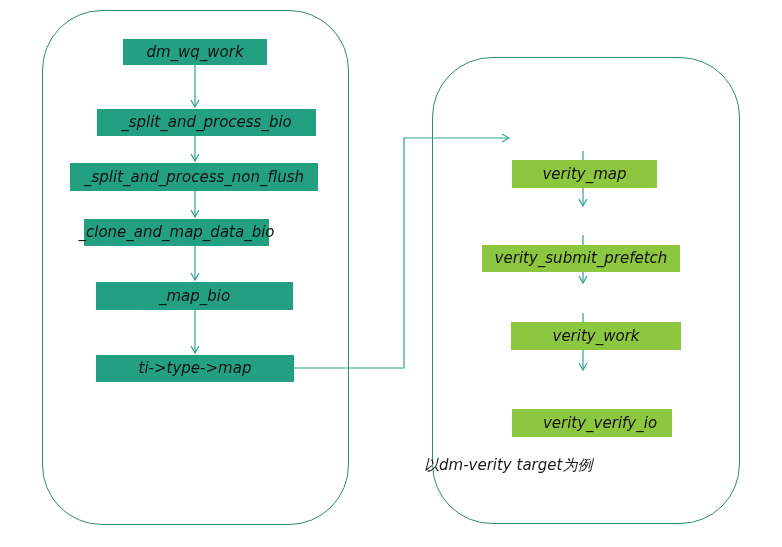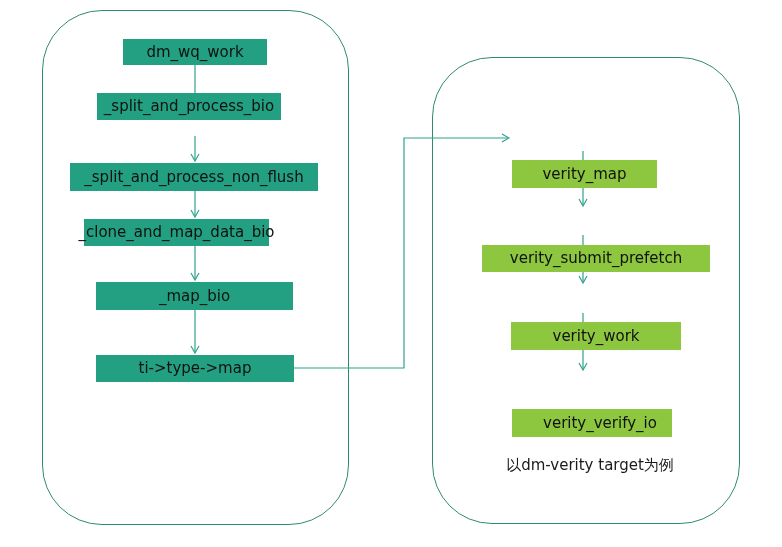--- a/index.html
+++ b/index.html
@@ -7,20 +7,21 @@
     padding: 0;
     background: #ffffff;
     font-family: "DejaVu Sans", "Liberation Sans", sans-serif;
   }
   .stage {
     position: relative;
     width: 782px;
     height: 547px;
     background: #ffffff;
     overflow: hidden;
+    font-style: italic;
   }
   .container-outline {
     position: absolute;
     border: 1px solid var(--container-border, #2f8c6a);
     border-radius: 60px;
     background: transparent;
   }
   .container-left  { left: 42px;  top: 10px; width: 305px; height: 513px; }
   .container-right { left: 432px; top: 57px; width: 306px; height: 465px; }
 
@@ -32,24 +33,23 @@
     color: var(--node-text, #111111);
     font-size: 15px;
     line-height: 1;
     white-space: nowrap;
   }
   .node-teal  { background: var(--teal-node, #22a081); }
   .node-green { background: var(--green-node, #8dc63f); margin-top: 37px; }
 
   .caption {
     position: absolute;
-    left: 442px;
+    left: 424px;
     top: 456px;
     width: 296px;
-    text-align: center;
     font-size: 15px;
     color: #1a1a1a;
   }
   svg.wires {
     position: absolute;
     left: 0;
     top: 0;
     pointer-events: none;
   }
 </style>
@@ -76,25 +76,25 @@
 
       <path d="M294,368 L404,368 L404,138 L508,138" marker-end="url(#ah)"></path>
 
       <path d="M583,151 L583,205" marker-end="url(#ah)"></path>
       <path d="M583,235 L583,282" marker-end="url(#ah)"></path>
       <path d="M583,313 L583,369" marker-end="url(#ah)"></path>
     </g>
   </svg>
 
   <div class="node node-teal" style="left:123px; top:39px;  width:144px; height:26px;">dm_wq_work</div>
-  <div class="node node-teal" style="left:97px;  top:93px; width:184px; height:27px;">_split_and_process_bio</div>
+  <div class="node node-teal" style="left:97px;  top:109px; width:219px; height:27px;">_split_and_process_bio</div>
   <div class="node node-teal" style="left:70px;  top:163px; width:248px; height:28px;">_split_and_process_non_flush</div>
   <div class="node node-teal" style="left:84px;  top:219px; width:185px; height:27px;">_clone_and_map_data_bio</div>
   <div class="node node-teal" style="left:96px;  top:282px; width:197px; height:28px;">_map_bio</div>
   <div class="node node-teal" style="left:96px;  top:355px; width:198px; height:27px;">ti-&gt;type-&gt;map</div>
 
   <div class="node node-green" style="left:512px; top:123px; width:145px; height:28px;">verity_map</div>
-  <div class="node node-green" style="left:482px; top:208px; width:228px; height:27px;">verity_submit_prefetch</div>
+  <div class="node node-green" style="left:482px; top:208px; width:198px; height:27px;">verity_submit_prefetch</div>
   <div class="node node-green" style="left:511px; top:285px; width:170px; height:28px;">verity_work</div>
   <div class="node node-green" style="left:512px; top:372px; width:144px; height:28px;padding-left:16px;">verity_verify_io</div>
 
   <div class="caption">以dm-verity target为例</div>
 </div>
 
 </body></html>

